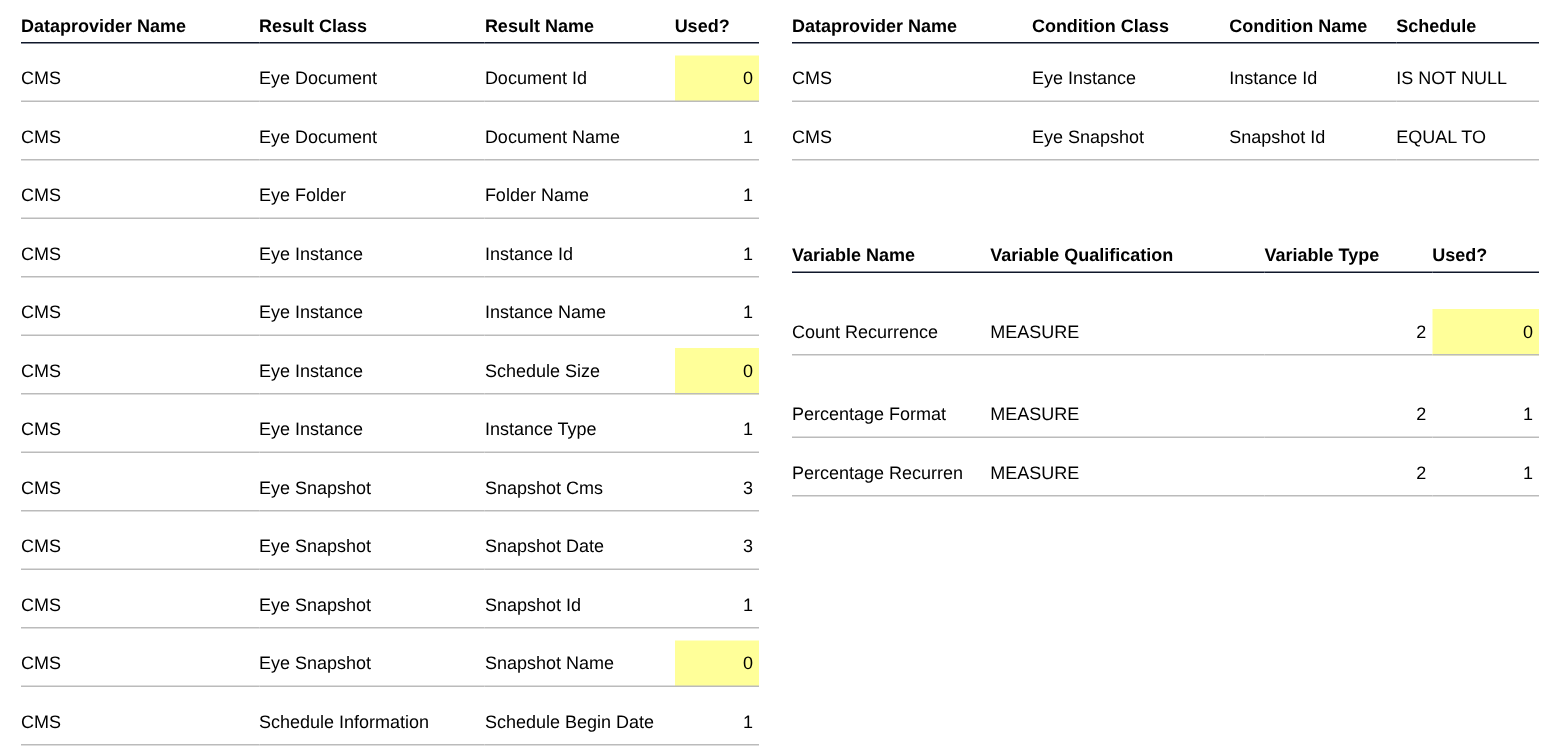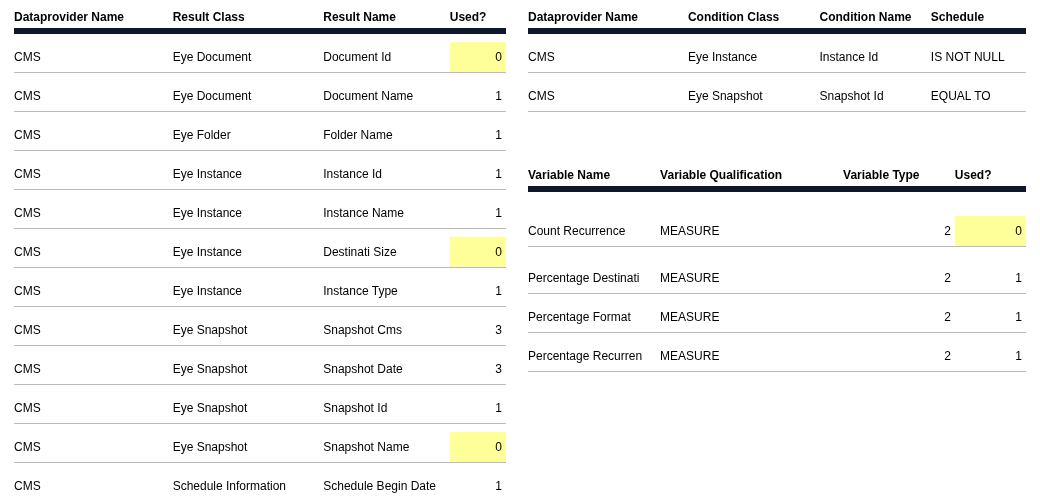--- a/index.html
+++ b/index.html
@@ -33,21 +33,21 @@
   .tbl {
     width: 100%;
     border-collapse: separate;
     border-spacing: 0 0;
   }
   .tbl th {
     text-align: left;
     font-weight: bold;
     font-size: 12px;
     padding: 4px 4px 4px 0;
-    border-bottom: 6px solid #0f172a;
+    border-bottom: 1px solid #0f172a;
     vertical-align: bottom;
     white-space: nowrap;
   }
   .tbl td {
     font-size: 12px;
     padding: 4px 4px 4px 0;
     border-bottom: 1px solid #bbb;
     vertical-align: middle;
     height: 22px;
     white-space: nowrap;
@@ -181,21 +181,21 @@
           </tr>
           <tr class="row-spacer">
             <td colspan="4"></td>
           </tr>
           <tr>
             <td>CMS</td>
             <td>
               <div class="cell-inner">Eye Instance</div>
             </td>
             <td>
-              <div class="cell-inner">Destinati Size</div>
+              <div class="cell-inner">Schedule Size</div>
             </td>
             <td class="num hl">0</td>
           </tr>
           <tr class="row-spacer">
             <td colspan="4"></td>
           </tr>
           <tr>
             <td>CMS</td>
             <td>
               <div class="cell-inner">Eye Instance</div>
@@ -347,48 +347,40 @@
             <td>MEASURE</td>
             <td class="num">2</td>
             <td class="num hl">0</td>
           </tr>
           <tr class="row-spacer">
             <td colspan="4"></td>
           </tr>
           <tr class="row-spacer">
             <td colspan="4"></td>
           </tr>
-          <tr>
-            <td>
-              <div class="cell-inner">Percentage Destinati</div>
+          <tr class="row-spacer">
+            <td colspan="4"></td>
+          </tr>
+          <tr>
+            <td>
+              <div class="cell-inner">Percentage Format</div>
             </td>
             <td>MEASURE</td>
             <td class="num">2</td>
             <td class="num">1</td>
           </tr>
           <tr class="row-spacer">
             <td colspan="4"></td>
           </tr>
           <tr>
             <td>
-              <div class="cell-inner">Percentage Format</div>
+              <div class="cell-inner">Percentage Recurren</div>
             </td>
             <td>MEASURE</td>
             <td class="num">2</td>
             <td class="num">1</td>
           </tr>
-          <tr class="row-spacer">
-            <td colspan="4"></td>
-          </tr>
-          <tr>
-            <td>
-              <div class="cell-inner">Percentage Recurren</div>
-            </td>
-            <td>MEASURE</td>
-            <td class="num">2</td>
-            <td class="num">1</td>
-          </tr>
         </tbody>
     </table>
 
   </div>
 
 </div>
 
 </body></html>

